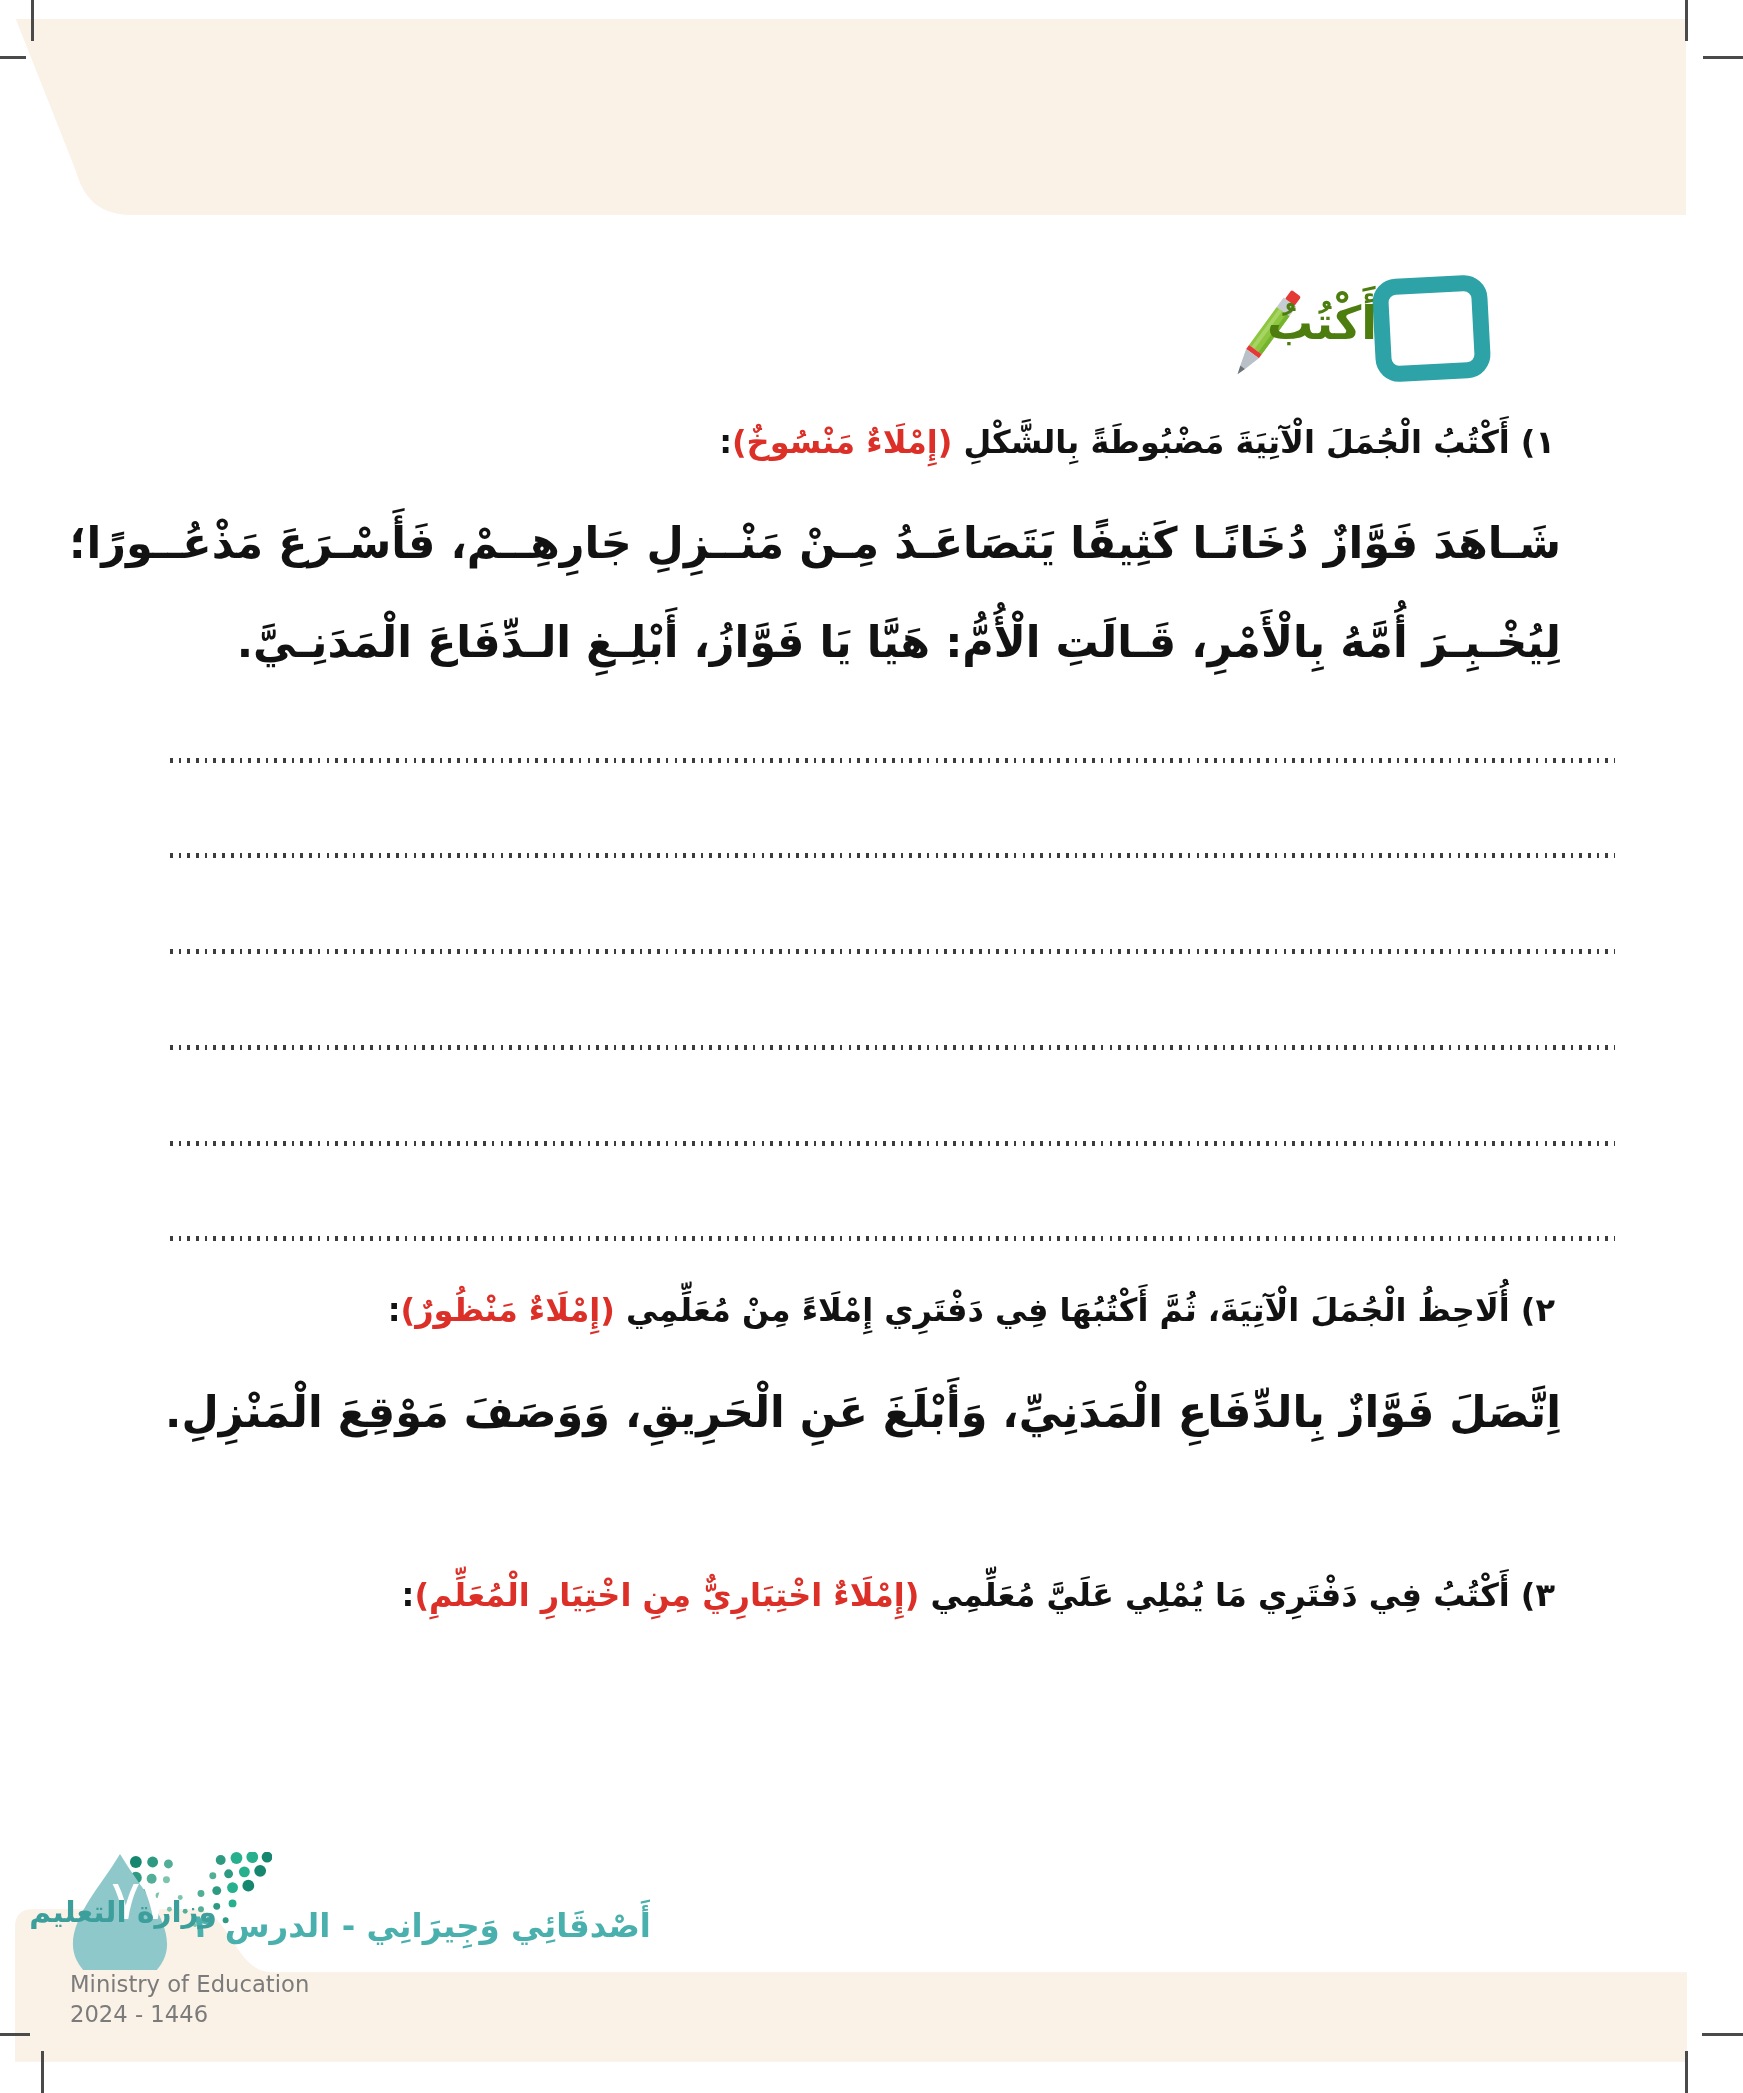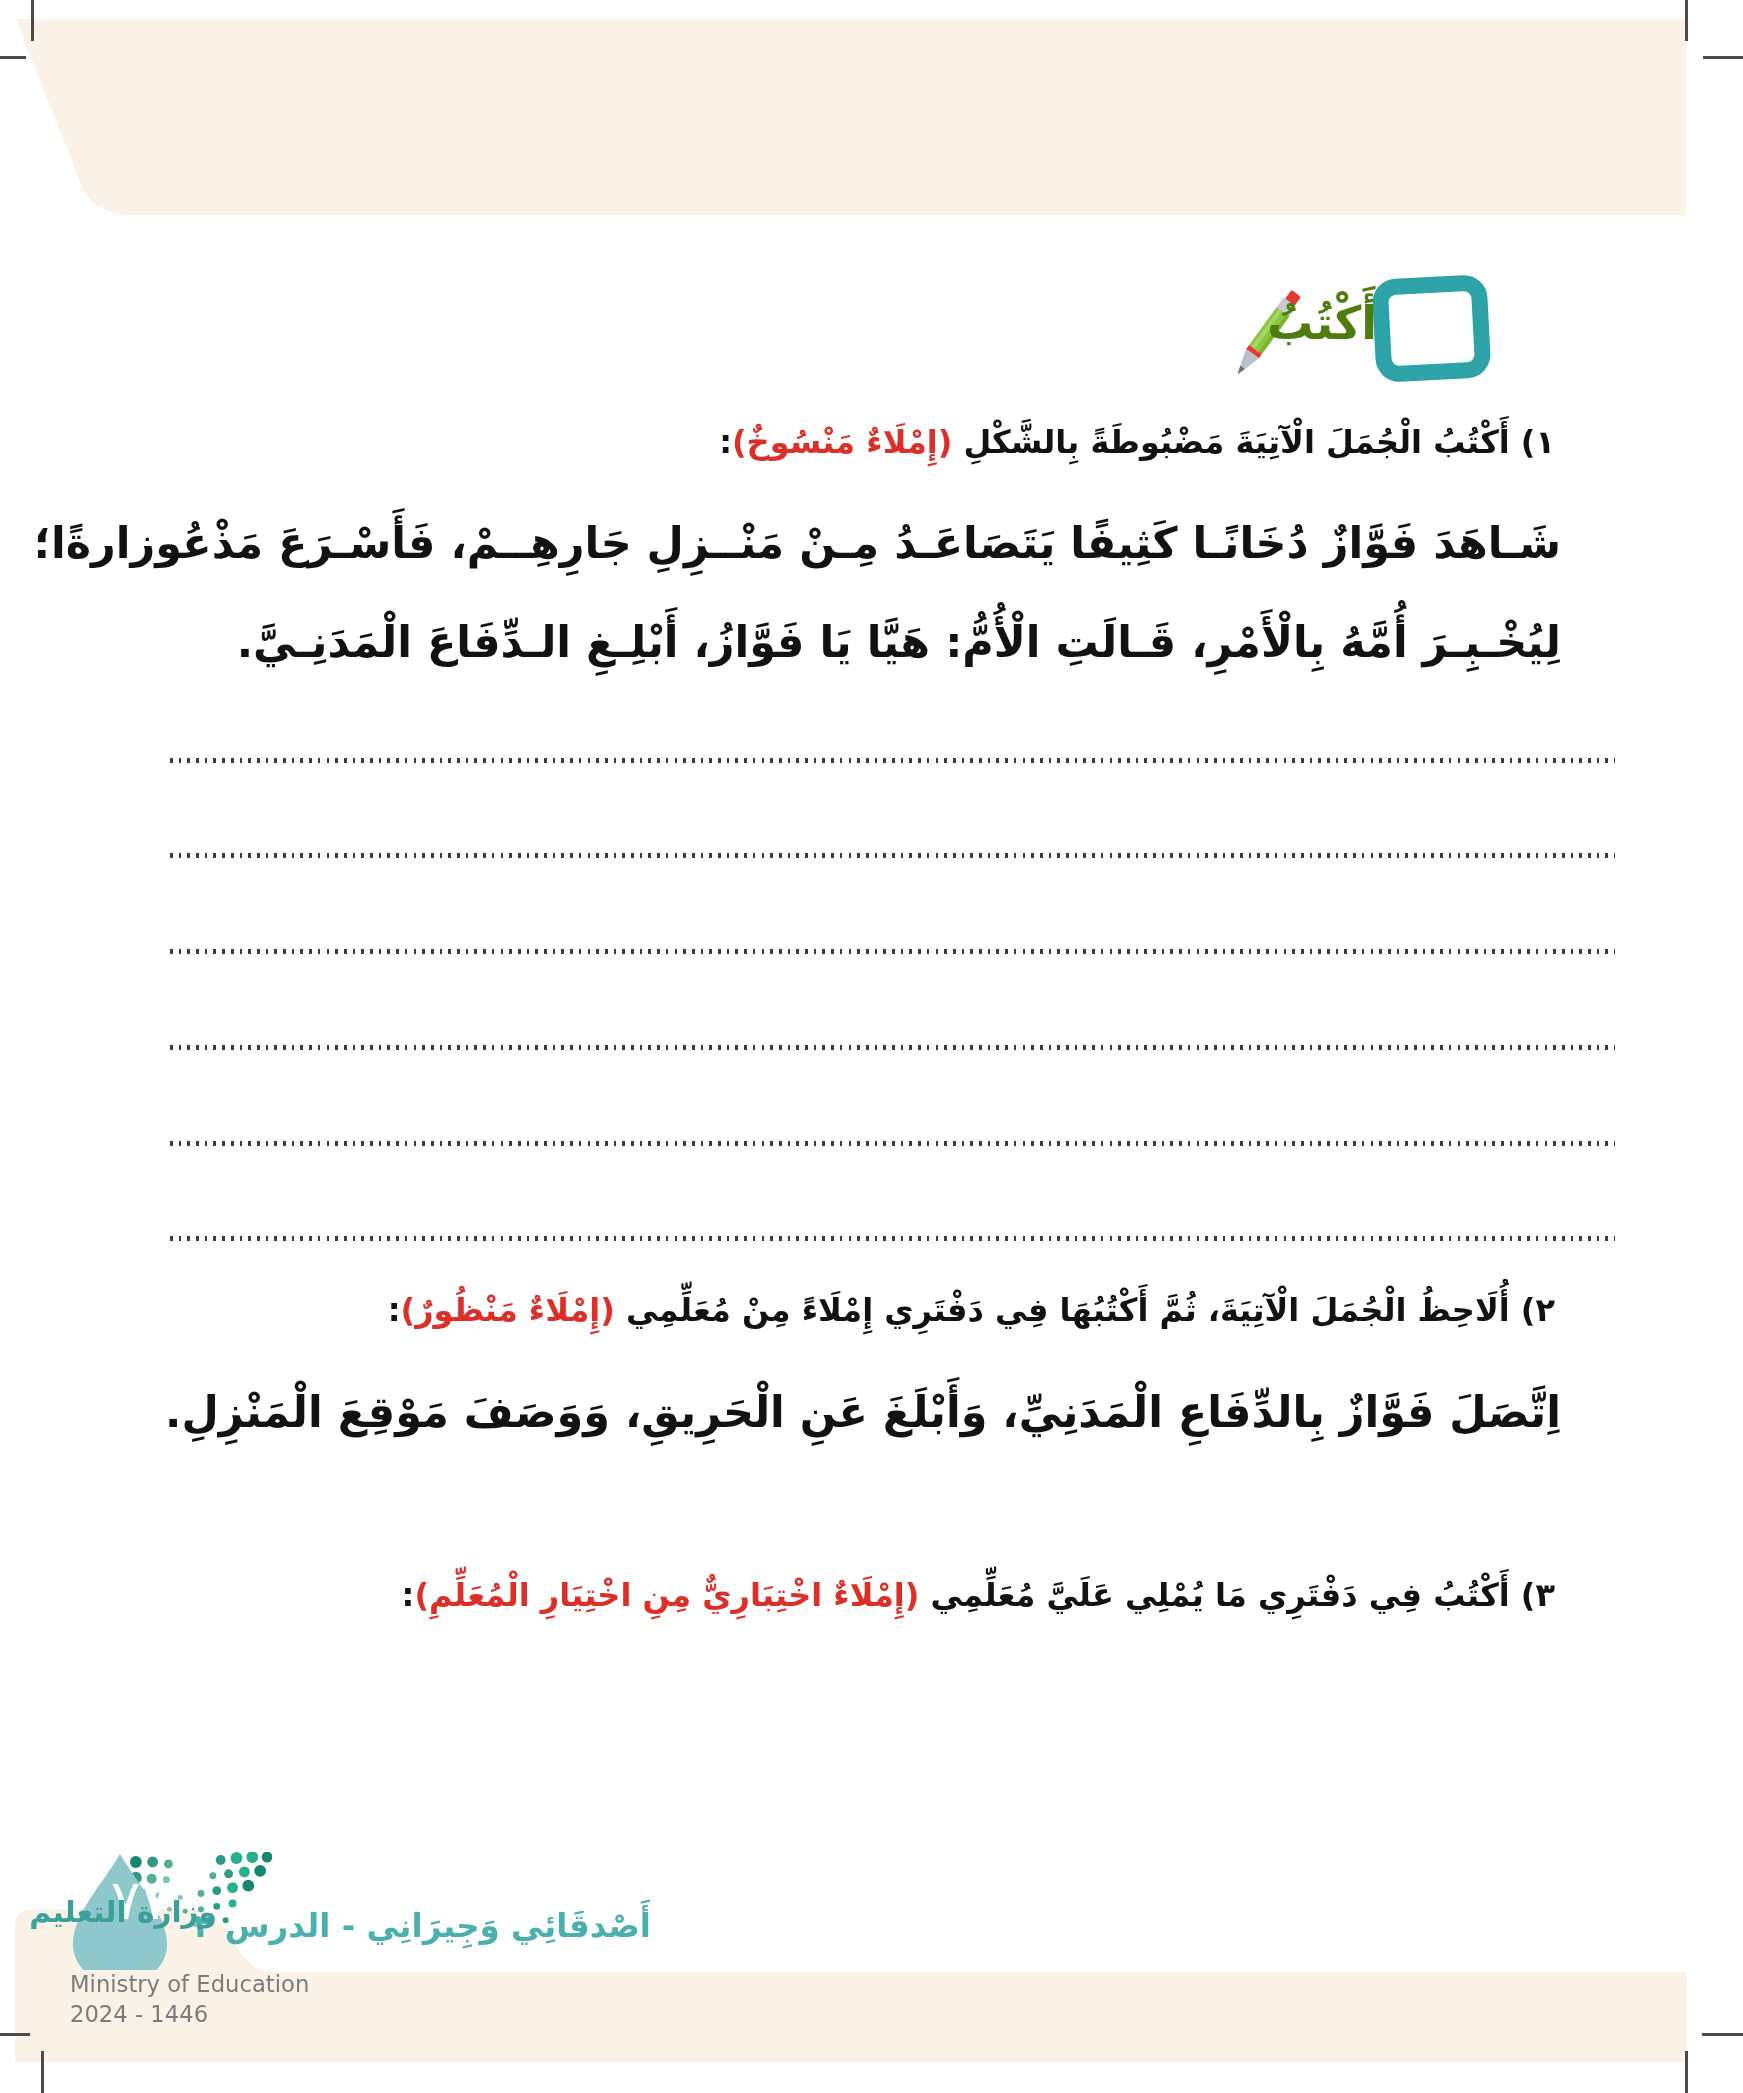--- a/index.html
+++ b/index.html
@@ -101,21 +101,21 @@
   </svg>
 
   <div class="page-title">أَكْتُبُ</div>
 
   <div class="txt item" style="top:418px;">
     <span>١)</span>
     <span>أَكْتُبُ الْجُمَلَ الْآتِيَةَ مَضْبُوطَةً بِالشَّكْلِ</span>
     <span class="red">(إِمْلَاءٌ مَنْسُوخٌ)</span><span>:</span>
   </div>
 
-  <div class="txt passage" style="top:510px;">شَـاهَدَ فَوَّازٌ دُخَانًـا كَثِيفًا يَتَصَاعَـدُ مِـنْ مَنْــزِلِ جَارِهِــمْ، فَأَسْـرَعَ مَذْعُوزارةًا؛</div>
+  <div class="txt passage" style="top:510px;">شَـاهَدَ فَوَّازٌ دُخَانًـا كَثِيفًا يَتَصَاعَـدُ مِـنْ مَنْــزِلِ جَارِهِــمْ، فَأَسْـرَعَ مَذْعُــورًا؛</div>
   <div class="txt passage" style="top:609px;">لِيُخْـبِـرَ أُمَّهُ بِالْأَمْرِ، قَـالَتِ الْأُمُّ: هَيَّا يَا فَوَّازُ، أَبْلِـغِ الـدِّفَاعَ الْمَدَنِـيَّ.</div>
 
   <div>
       <div class="dotted-line" style="top: 758px;"></div>
       <div class="dotted-line" style="top: 853px;"></div>
       <div class="dotted-line" style="top: 949px;"></div>
       <div class="dotted-line" style="top: 1045px;"></div>
       <div class="dotted-line" style="top: 1141px;"></div>
       <div class="dotted-line" style="top: 1236px;"></div>
     </div>

